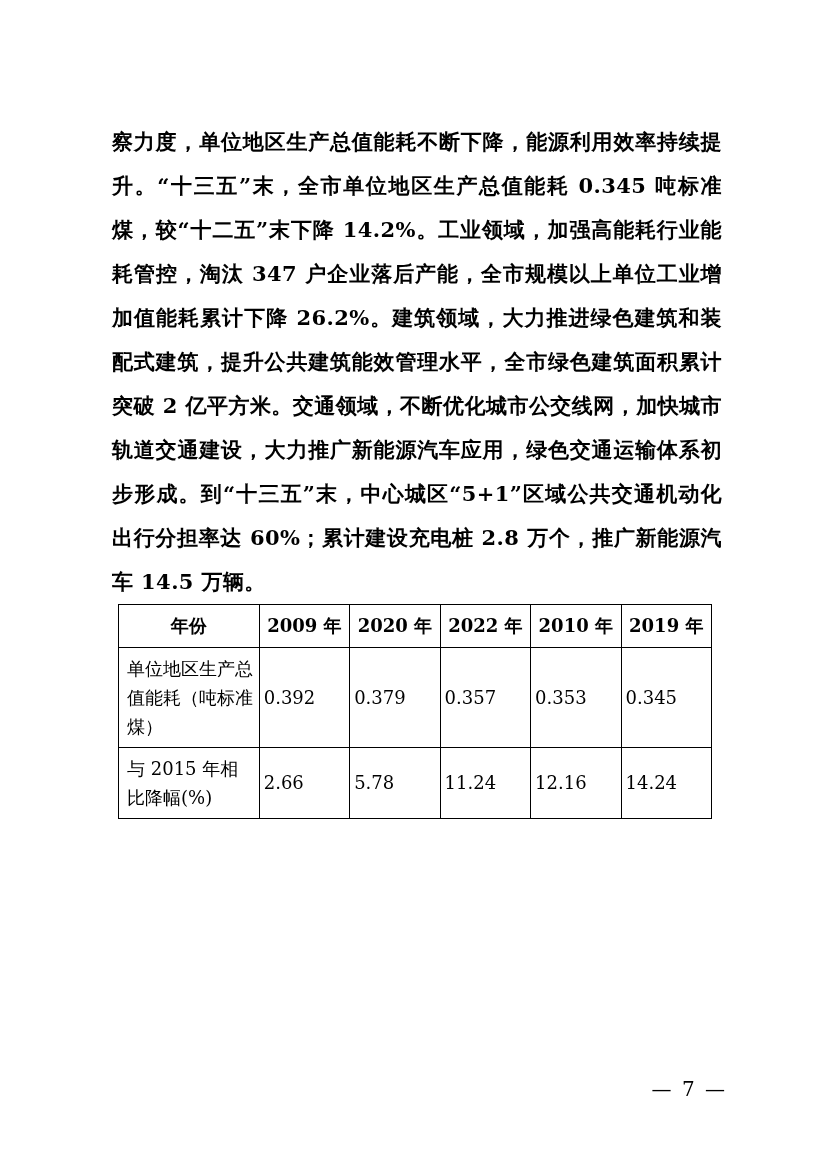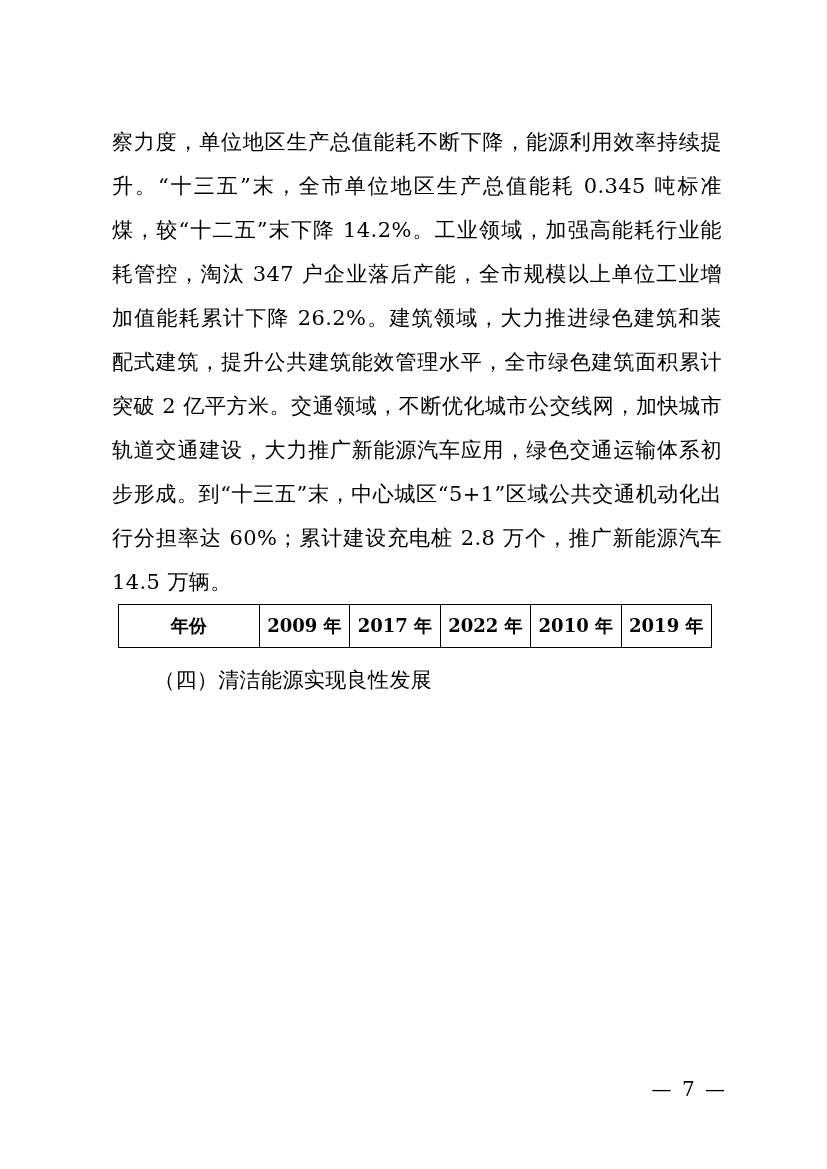--- a/index.html
+++ b/index.html
@@ -24,20 +24,21 @@
     top: 120px;
     width: 610px;
   }
   p.body-text {
     margin: 0;
     font-size: 21px;
     line-height: 44px;
     text-align: justify;
     text-justify: inter-ideograph;
     letter-spacing: 0.4px;
+    font-weight: bold;
   }
   p.indent2 {
     text-indent: 2em;
   }
   .table-caption {
     margin: 6px 0 4px 0;
     font-size: 19px;
     line-height: 34px;
     text-indent: 2em;
     letter-spacing: 0.2px;
@@ -97,29 +98,44 @@
         <col class="col-year">
         <col class="col-year">
         <col class="col-year">
         <col class="col-year">
         <col class="col-year">
       </colgroup>
       <thead>
         <tr>
           <th>年份</th>
           <th>2009 年</th>
-          <th>2017 年</th>
+          <th>2020 年</th>
           <th>2022 年</th>
           <th>2010 年</th>
           <th>2019 年</th>
         </tr>
       </thead>
       <tbody>
+        <tr>
+          <td class="rowhead">单位地区生产总值能耗（吨标准煤）</td>
+          <td>0.392</td>
+          <td>0.379</td>
+          <td>0.357</td>
+          <td>0.353</td>
+          <td>0.345</td>
+        </tr>
+        <tr>
+          <td class="rowhead">与 2015 年相比降幅(%)</td>
+          <td>2.66</td>
+          <td>5.78</td>
+          <td>11.24</td>
+          <td>12.16</td>
+          <td>14.24</td>
+        </tr>
       </tbody>
     </table>
 
-    <div class="sec-head">（四）清洁能源实现良性发展</div>
 
 
   </div>
 
   <div class="page-number">— 7 —</div>
 </div>
 
 </body></html>

